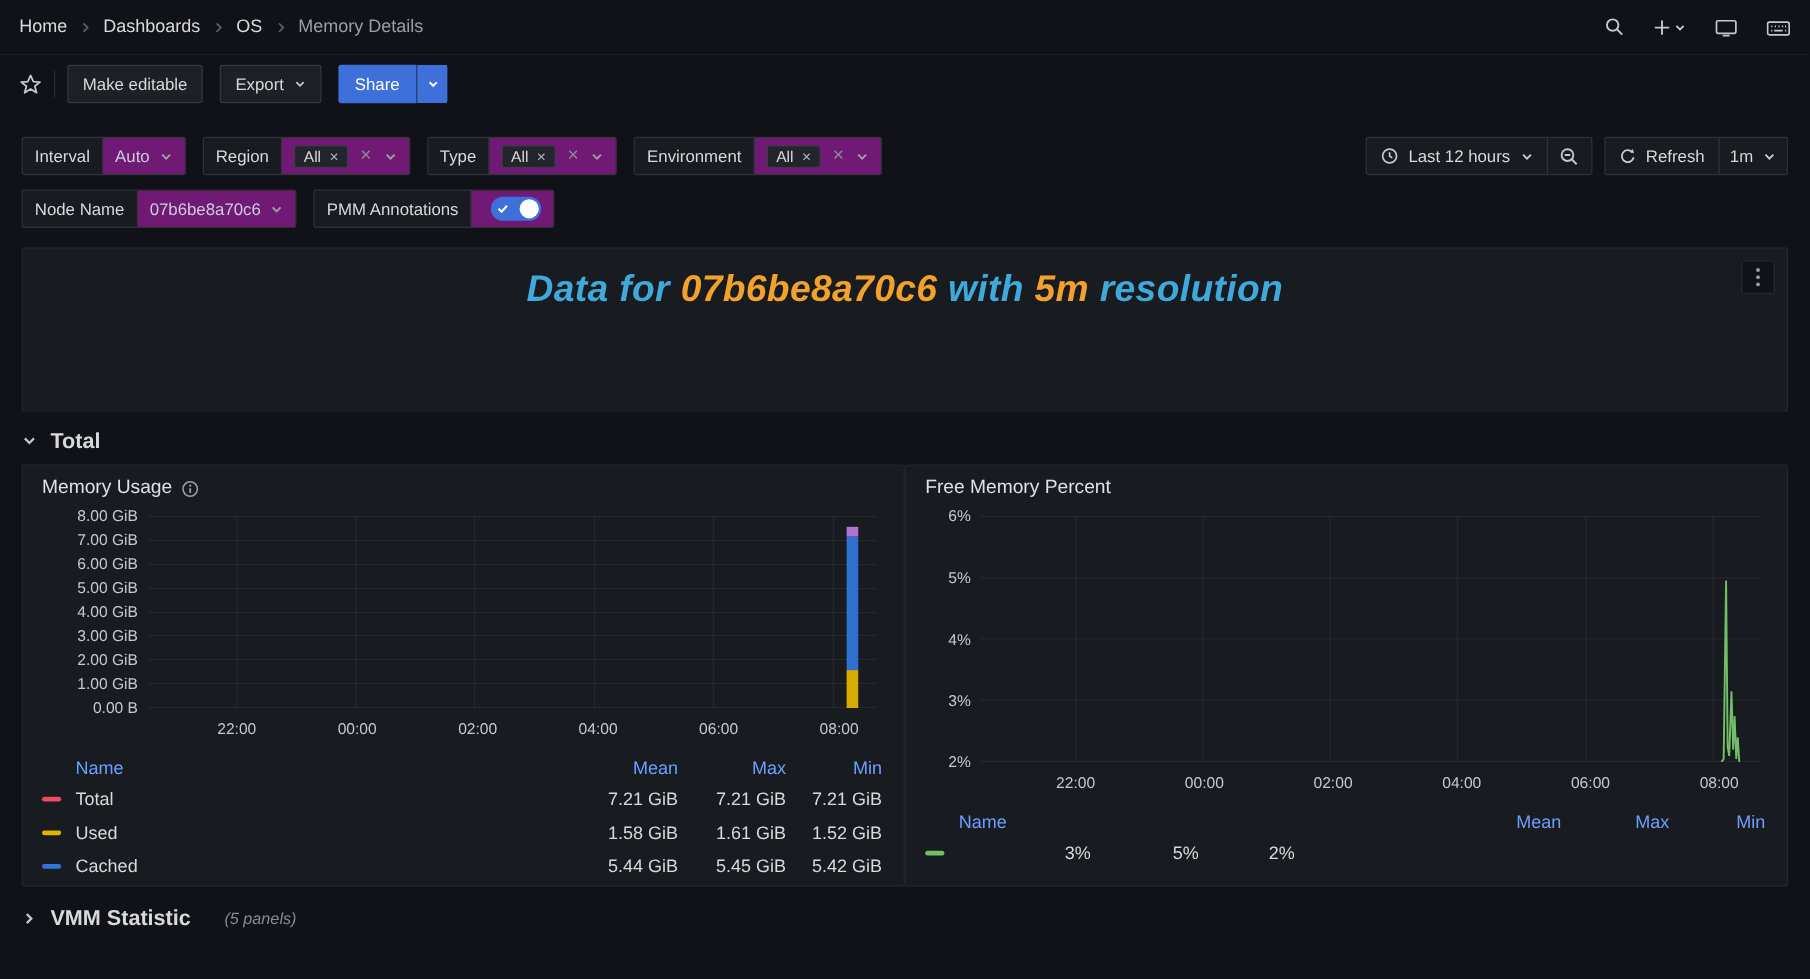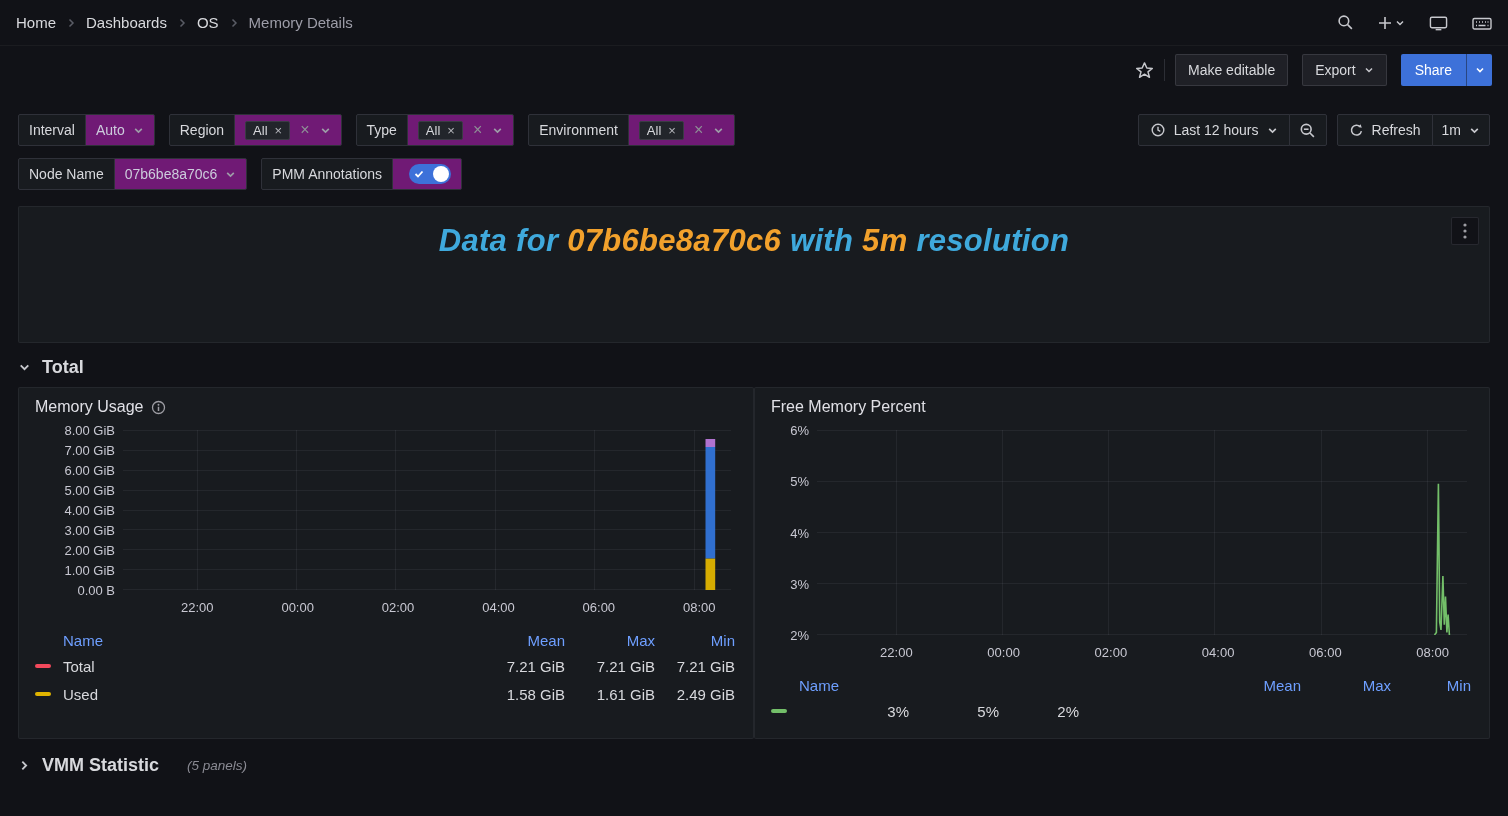--- a/index.html
+++ b/index.html
@@ -12,21 +12,21 @@
   .topnav{height:46px;display:flex;align-items:center;padding:0 16px;
           border-bottom:1px solid rgba(216,217,221,0.05)}
   .crumbs{display:flex;align-items:center;gap:9px}
   .crumb{font-size:15px;color:#d9dade;cursor:pointer;white-space:nowrap}
   .crumb.current{color:#9d9da8;cursor:default}
   .sep{display:flex;align-items:center}
   .nav-icons{margin-left:auto;display:flex;align-items:center;gap:24px}
   .icon-btn{display:flex;align-items:center;gap:3px;cursor:pointer;color:#c7c8cd}
 
   
-  .toolbar{height:48px;display:flex;align-items:center;justify-content:flex-end;padding:0 16px;}
+  .toolbar{height:48px;display:flex;align-items:center;justify-content:flex-start;padding:0 16px;}
   .tdivider{width:1px;height:22px;background:#2c2e35;margin:0 10px}
   .btn{height:32px;display:inline-flex;align-items:center;gap:8px;padding:0 12px;
        border:1px solid rgba(204,204,220,0.14);background:rgba(204,204,220,0.08);
        color:#d8d9dd;border-radius:2px;font-size:14px;cursor:pointer;white-space:nowrap}
   .btn.spaced{margin-left:14px}
   .share-split{display:flex;margin-left:14px}
   .btn-primary{height:32px;display:inline-flex;align-items:center;padding:0 14px;border:none;
        color:#fff;border-radius:2px 0 0 2px;font-size:14px;font-weight:500;cursor:pointer}
   .share-caret{width:26px;display:flex;align-items:center;justify-content:center;
        border-left:1px solid rgba(17,18,23,0.45);border-radius:0 2px 2px 0;cursor:pointer;color:#fff}
@@ -389,21 +389,30 @@
         <span class="lg-val c2">7.21 GiB</span>
         <span class="lg-val c3">7.21 GiB</span>
       </div>
       <div class="legend-row">
         <span class="lg-spacer" style="display:flex;align-items:center">
             <span class="lg-swatch" style="background-color: rgb(224, 180, 0);"></span>
           </span>
         <span class="lg-name">Used</span>
         <span class="lg-val">1.58 GiB</span>
         <span class="lg-val c2">1.61 GiB</span>
-        <span class="lg-val c3">2.49 GiB</span>
+        <span class="lg-val c3">1.52 GiB</span>
+      </div>
+      <div class="legend-row">
+        <span class="lg-spacer" style="display:flex;align-items:center">
+            <span class="lg-swatch" style="background-color: rgb(50, 116, 217);"></span>
+          </span>
+        <span class="lg-name">Cached</span>
+        <span class="lg-val">5.44 GiB</span>
+        <span class="lg-val c2">5.45 GiB</span>
+        <span class="lg-val c3">5.42 GiB</span>
       </div>
     </div>
   </div>
 
   <div class="panel">
     <div class="panel-header">
       <span class="panel-title">Free Memory Percent</span>
     </div>
     <div class="panel-body">
       <div class="chart" data-chart="1" style="--plot-h:205px">

